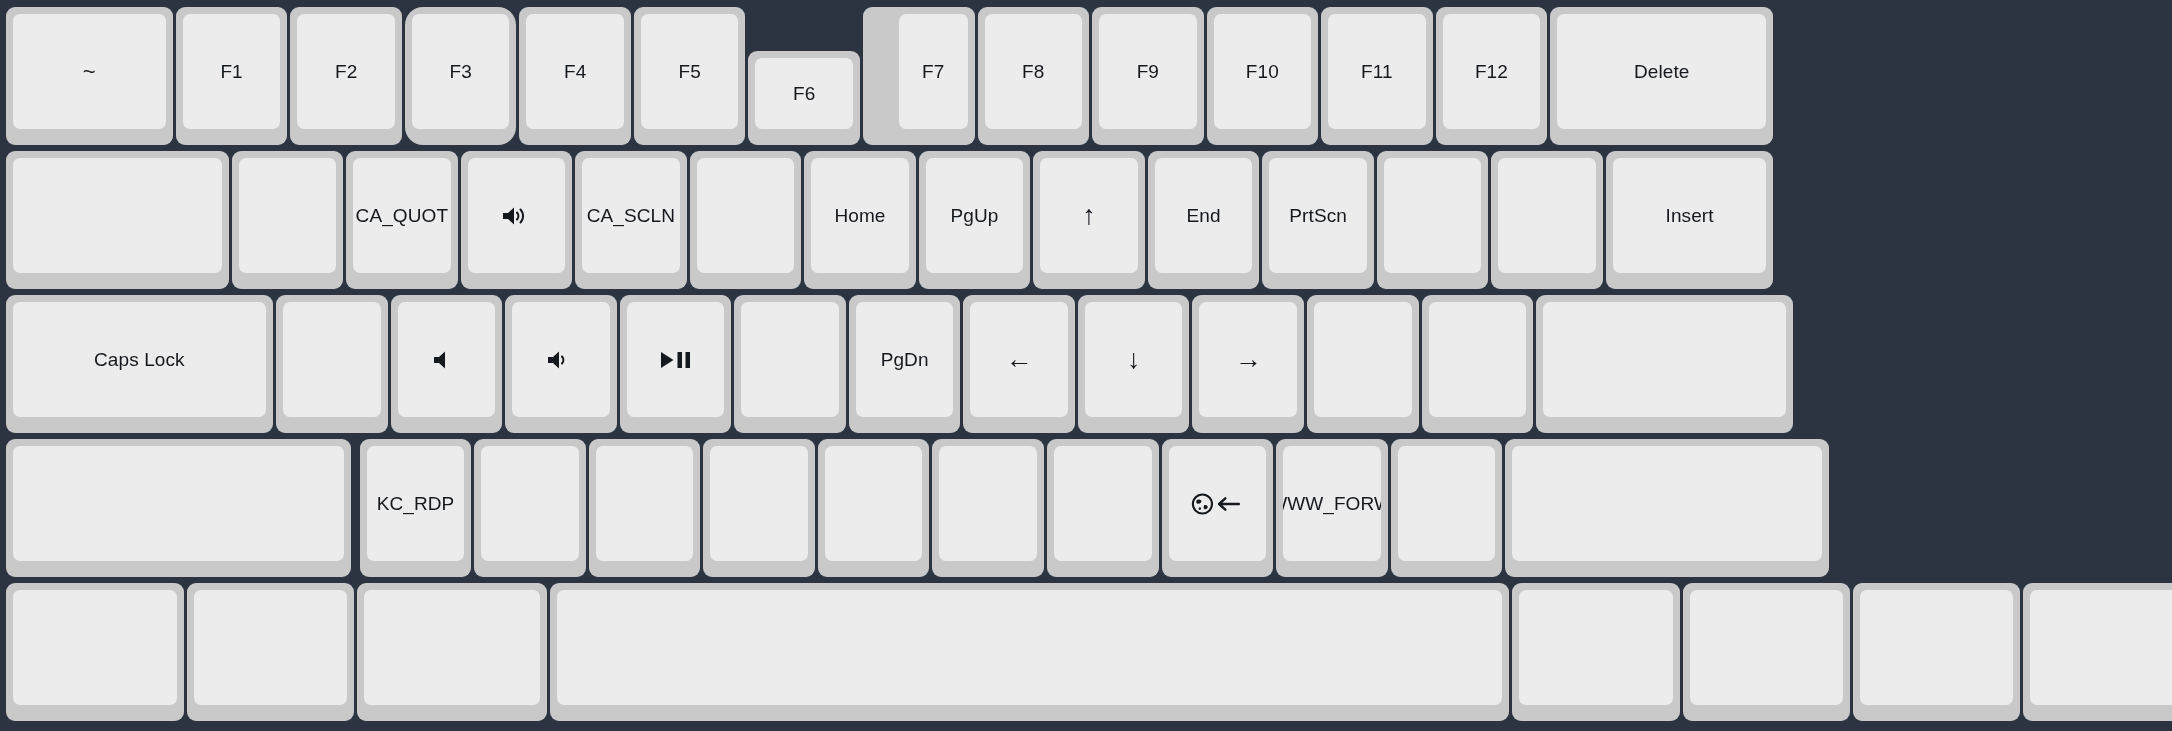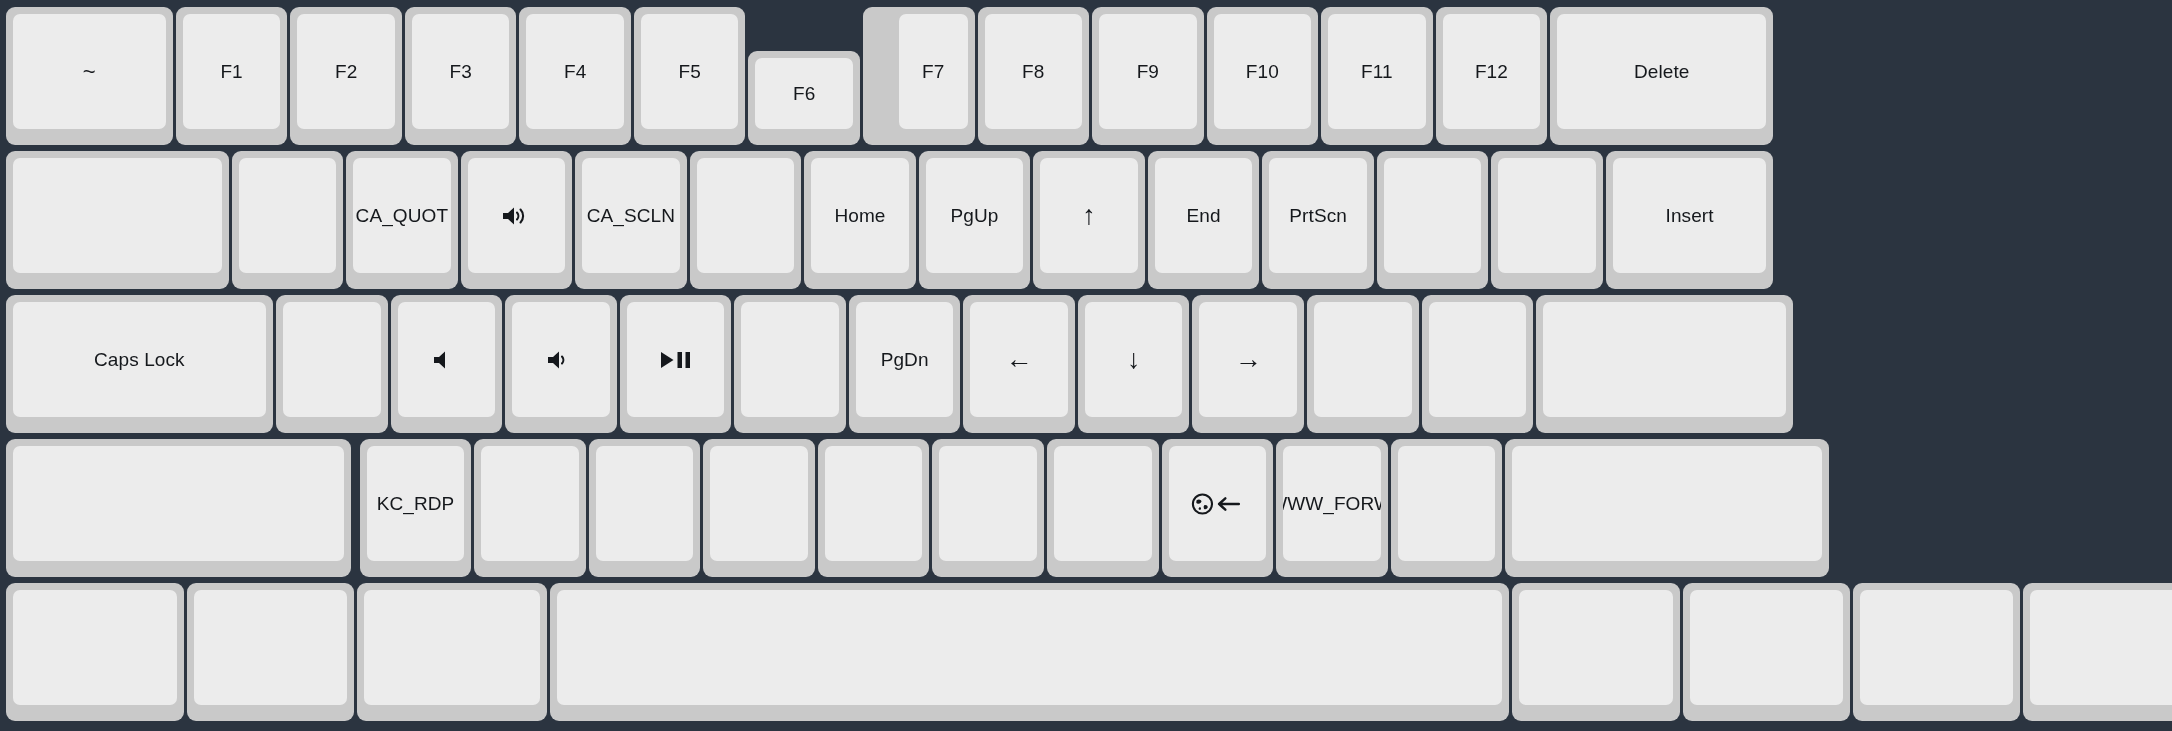--- a/index.html
+++ b/index.html
@@ -102,21 +102,21 @@
       <div class="key" style="width: 5.15464%;">
         <div class="key-top">
           <span class="key-label">F1</span>
         </div>
       </div>
       <div class="key" style="width: 5.15464%;">
         <div class="key-top">
           <span class="key-label">F2</span>
         </div>
       </div>
-      <div class="key" style="width: 5.15464%;">
+      <div class="key" style="width: 5.15464%; border-radius: 18px;">
         <div class="key-top">
           <span class="key-label">F3</span>
         </div>
       </div>
       <div class="key" style="width: 5.15464%;">
         <div class="key-top">
           <span class="key-label">F4</span>
         </div>
       </div>
       <div class="key" style="width: 5.15464%;">

